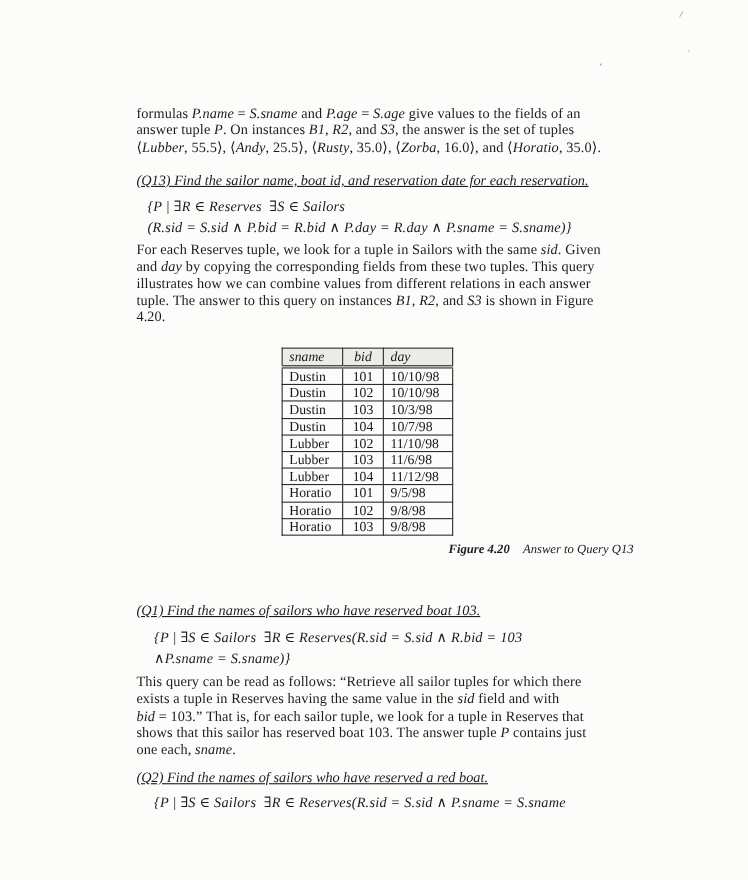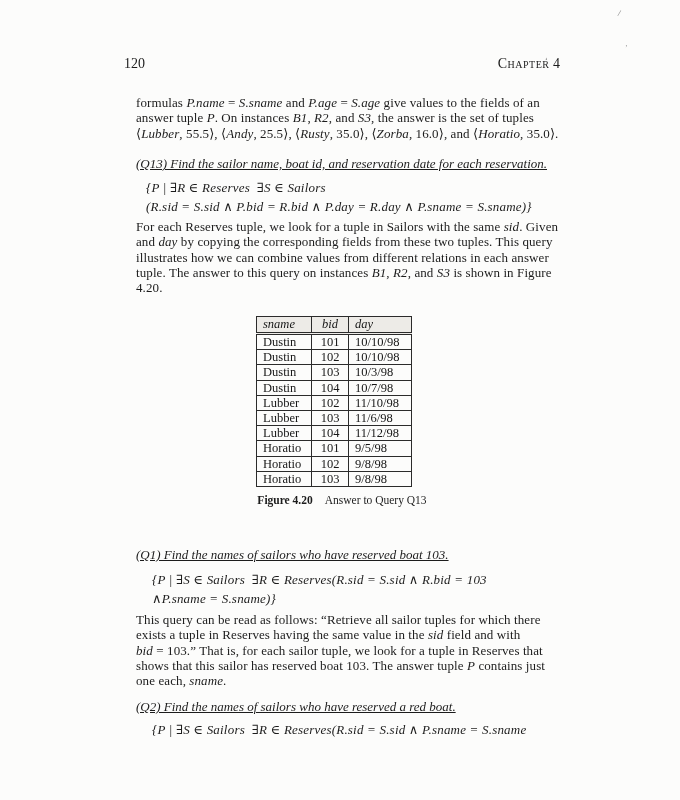--- a/index.html
+++ b/index.html
@@ -14,21 +14,21 @@
   }
   
   .running-header{
     position:absolute;top:56px;left:124px;width:436px;
     display:flex;justify-content:space-between;align-items:baseline;
     font-size:14px;
   }
   .chapter-label{font-variant:small-caps;letter-spacing:.5px;}
   
   .block{position:absolute;left:124px;width:436px;}
-  .line{white-space:pre;font-size:13px;line-height:15.3px;height:15.3px;margin-left:12px;}
+  .line{white-space:pre;font-size:13px;line-height:15.3px;height:15.3px;}
   .para .line{letter-spacing:.1px;}
   .qheading .line{font-style:italic;text-decoration:underline;}
   .query{left:134px;}
   .query .line{line-height:18.6px;height:18.6px;letter-spacing:.2px;}
   .query-q1,.query-q2{left:140px;}
   .run-i{font-style:italic;}
   .run-r{font-style:normal;}
   
   .figure-table{
     position:absolute;top:316px;left:256px;
@@ -48,40 +48,36 @@
     font-style:italic;
     border-bottom:3px double #2b2b2b;
     height:15px;line-height:15px;
     background:#edebe7;
   }
   .figure-table th.col-bid,.figure-table td.col-bid{text-align:center;width:24px;}
   .figure-table th.col-sname,.figure-table td.col-sname{width:42px;}
   .figure-table th.col-day,.figure-table td.col-day{width:50px;}
   
   .figure-caption{
-    position:absolute;top:494px;left:124px;width:436px;
-    text-align:center;font-size:11.5px;
+    position:absolute;top:494px;left:140px;width:436px;
+    text-align:right;font-size:11.5px;font-style:italic;
   }
   .figure-caption .cap-label{font-weight:bold;}
   .figure-caption .cap-text{margin-left:12px;}
   
   .artifact{position:absolute;color:#8a8a8a;font-size:9px;}
   .artifact-1{top:8px;left:618px;transform:rotate(12deg);}
   .artifact-2{top:44px;left:625px;font-size:8px;color:#9a9a9a;}
   .artifact-3{top:56px;left:545px;font-size:8px;color:#6a6a6a;}
 </style>
 </head>
 <body>
 
 <div class="page">
 
-  <div class="running-header">
-    <span>120</span>
-    <span><span class="chapter-label">Chapter</span> <span>4</span></span>
-  </div>
 
   <span class="artifact artifact-1">/</span>
   <span class="artifact artifact-2">ʼ</span>
   <span class="artifact artifact-3">ʻ</span>
 
   <div class="block para" style="top:95px">
     <div class="line"><span class="run-r">formulas </span><span class="run-i">P.name</span><span class="run-r"> = </span><span class="run-i">S.sname</span><span class="run-r"> and </span><span class="run-i">P.age</span><span class="run-r"> = </span><span class="run-i">S.age</span><span class="run-r"> give values to the fields of an</span></div>
     <div class="line"><span class="run-r">answer tuple </span><span class="run-i">P</span><span class="run-r">. On instances </span><span class="run-i">B1</span><span class="run-r">, </span><span class="run-i">R2</span><span class="run-r">, and </span><span class="run-i">S3</span><span class="run-r">, the answer is the set of tuples</span></div>
     <div class="line"><span class="run-r">⟨</span><span class="run-i">Lubber</span><span class="run-r">, 55.5⟩, ⟨</span><span class="run-i">Andy</span><span class="run-r">, 25.5⟩, ⟨</span><span class="run-i">Rusty</span><span class="run-r">, 35.0⟩, ⟨</span><span class="run-i">Zorba</span><span class="run-r">, 16.0⟩, and ⟨</span><span class="run-i">Horatio</span><span class="run-r">, 35.0⟩.</span></div>
   </div>

